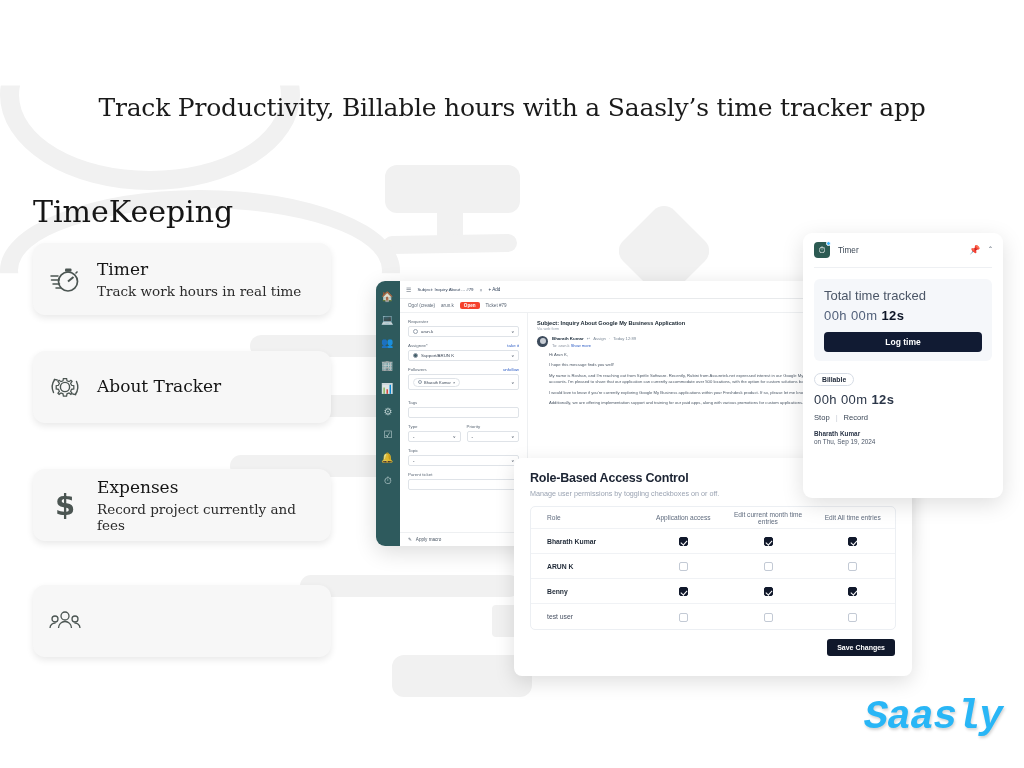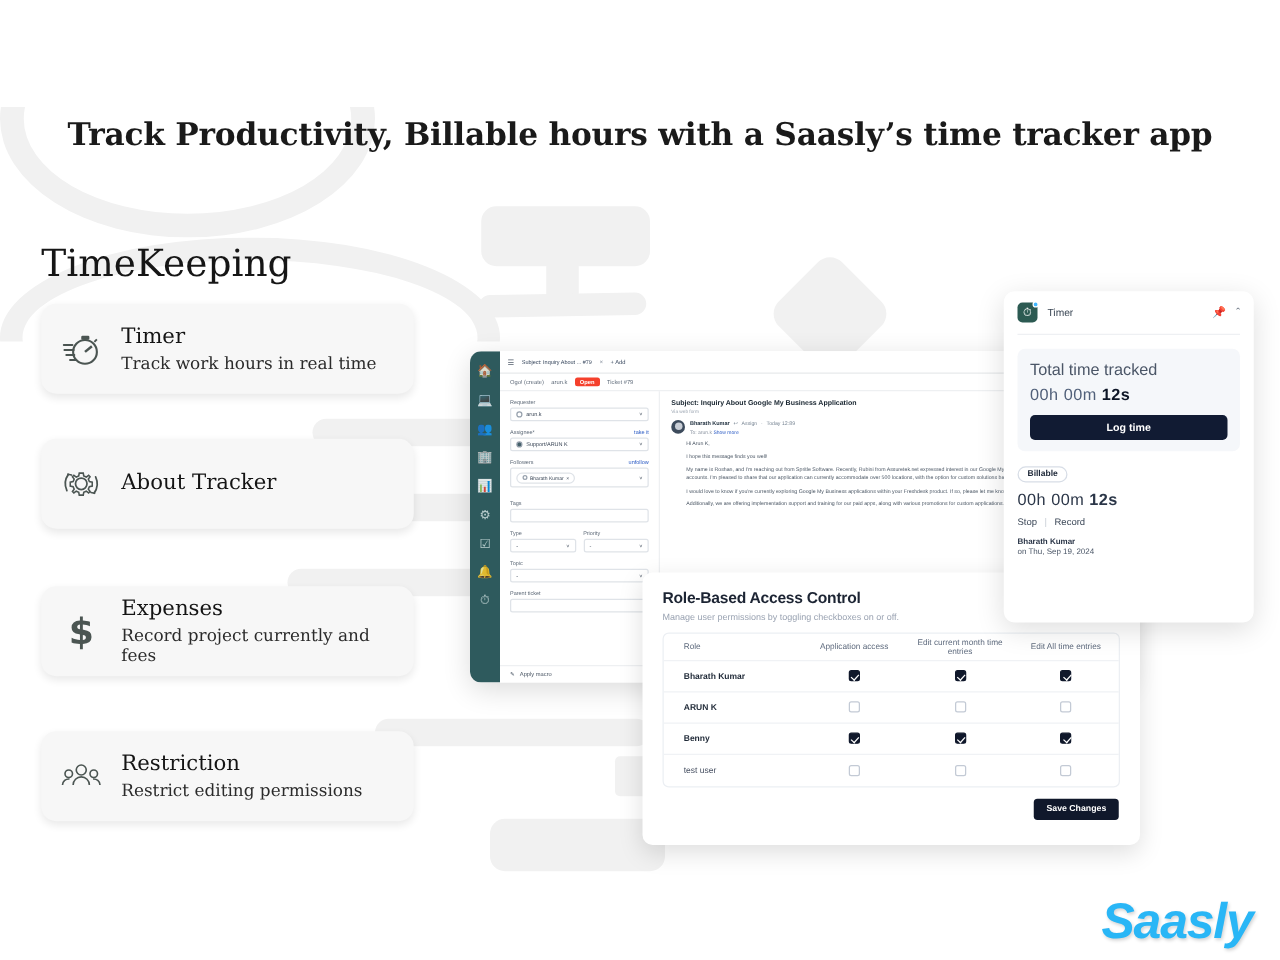--- a/index.html
+++ b/index.html
@@ -12,21 +12,21 @@
   #stage { position: relative; width: 1024px; height: 768px; background:#fff; overflow:hidden; }
 
   
   .hero-title {
     position:absolute; left:0; top:36px; width:1024px; text-align:center;
     font-family:"DejaVu Serif", serif; font-weight:700; font-size:28px;
     letter-spacing:-0.4px; color:#131313;
   }
   .hero-sub {
     position:absolute; left:0; top:93px; width:1024px; text-align:center;
-    font-family:"DejaVu Serif", serif; font-weight:700; font-size:25px;
+    font-family:"DejaVu Serif", serif; font-weight:400; font-size:25px;
     color:#1a1a1a; letter-spacing:-0.2px;
   }
   .section-title {
     position:absolute; left:33px; top:194px;
     font-family:"DejaVu Serif", serif; font-weight:400; font-size:30px; color:#161616;
   }
 
   
   .bgshape { position:absolute; background:#f1f1f1; z-index:0; }
   .bg-monitor { left:385px; top:165px; width:135px; height:48px; border-radius:12px; }
@@ -179,22 +179,22 @@
   .pill { display:inline-block; margin-top:12px; border:1px solid #d7dde6; border-radius:9px;
           padding:2px 7px; font-size:6.8px; font-weight:bold; color:#1d2737; }
   .tw-time2 { margin-top:6px; font-size:13px; color:#2b3648; letter-spacing:0.4px; }
   .tw-acts { margin-top:6px; font-size:7.6px; color:#3b4757; display:flex; align-items:center; gap:6px; }
   .tw-acts .sep { color:#c9ced6; }
   .tw-user { margin-top:8px; font-size:6.4px; color:#2b3648; font-weight:bold; }
   .tw-date { font-size:6.4px; color:#4b5667; margin-top:1px; }
 
   
   .logo {
-    position:absolute; right:22px; bottom:8px;
-    font-family:Liberation Sans, sans-serif; font-style:italic; font-weight:bold;
+    position:absolute; right:22px; bottom:28px;
+    font-family:Liberation Mono, monospace; font-style:italic; font-weight:bold;
     font-size:40px; color:#29b6f6; letter-spacing:-1px;
     text-shadow:1px 2px 3px rgba(0,0,0,0.18);
     z-index:10;
   }
 </style>
 </head>
 <body>
 
 <div id="stage">
 
@@ -262,24 +262,20 @@
     <div class="ico">
       <svg width="34" height="26" viewBox="0 0 34 26" fill="none" stroke="#4b5552" stroke-width="1.3">
         <circle cx="17" cy="8" r="4"></circle>
         <path d="M10.5 20 a6.5 6.5 0 0 1 13 0"></path>
         <circle cx="7" cy="11" r="3"></circle>
         <path d="M2 20 a5 5 0 0 1 5.6 -4.8"></path>
         <circle cx="27" cy="11" r="3"></circle>
         <path d="M32 20 a5 5 0 0 0 -5.6 -4.8"></path>
       </svg>
     </div>
-    <div class="txt">
-      <div class="ttl">Restriction</div>
-      <div class="des">Restrict editing permissions</div>
-    </div>
   </div>
 
   <div class="fd-window">
     <div class="fd-rail">
       <div class="ri logo">▲</div>
       <div class="ri">🏠</div>
       <div class="ri">💻</div>
       <div class="ri">👥</div>
       <div class="ri">🏢</div>
       <div class="ri">📊</div>

